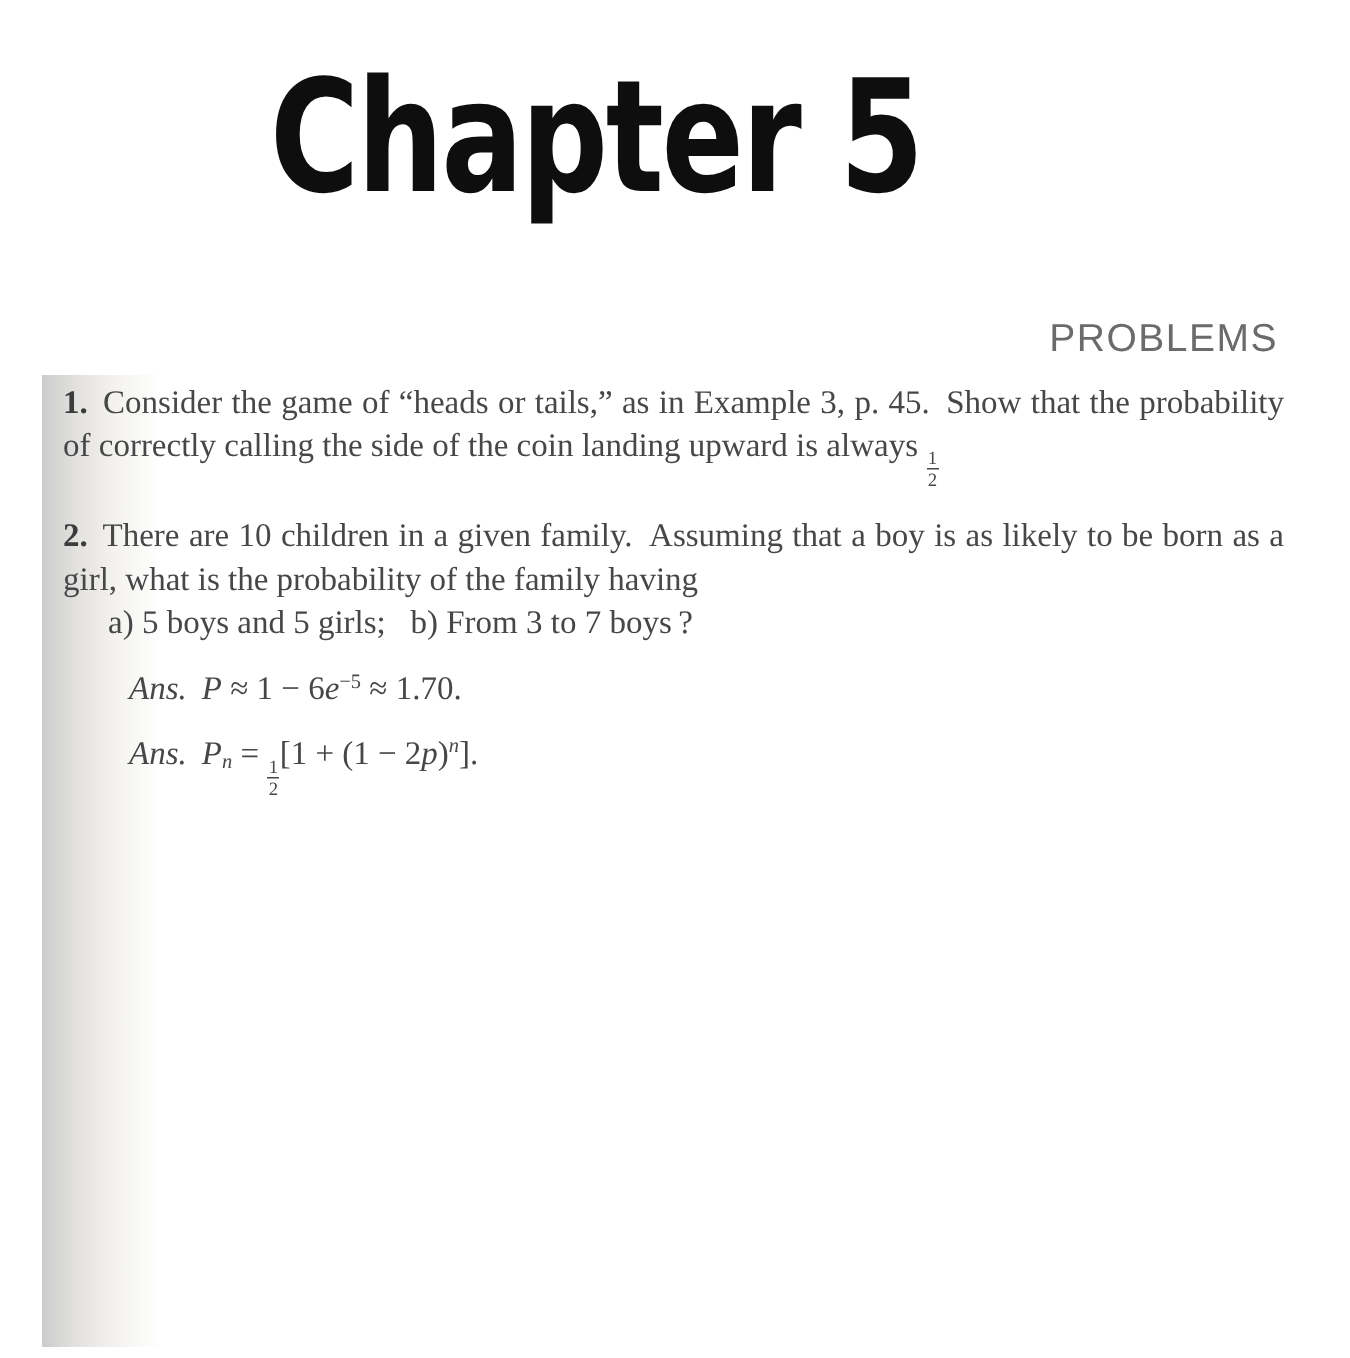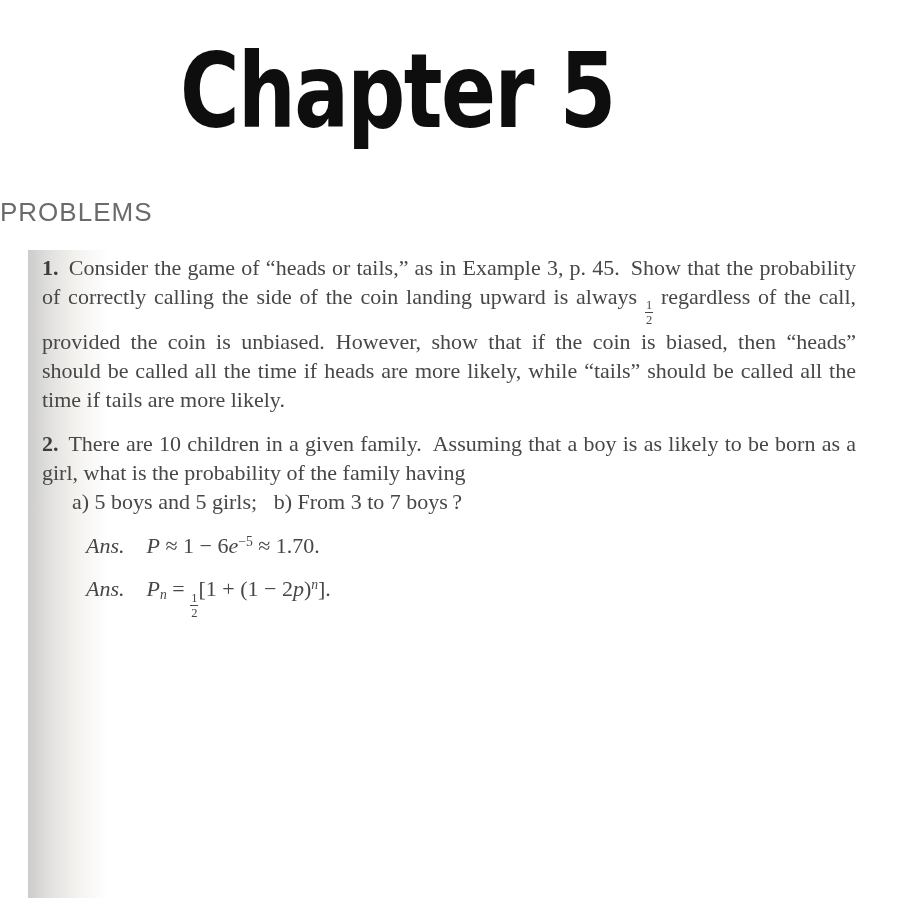--- a/index.html
+++ b/index.html
@@ -34,25 +34,25 @@
     font-size: 104px;
     line-height: 1.18;
     letter-spacing: -2px;
     color: #0e0e0e;
     transform: scaleX(0.78);
     transform-origin: 0 0;
     white-space: nowrap;
   }
   .problems-heading {
     position: absolute;
-    top: 197px;
+    top: 210px;
     left: 0;
     width: 852px;
     margin: 0;
-    text-align: left;
+    text-align: right;
     font-family: "Liberation Sans", sans-serif;
     font-size: 26px;
     font-weight: normal;
     letter-spacing: 1px;
     color: #6b6b6b;
   }
   .problems-body {
     position: absolute;
     top: 253px;
     left: 42px;
@@ -62,21 +62,21 @@
     text-align: justify;
   }
   p.problem { margin: 0 0 15px 0; }
   .pnum { font-weight: bold; color: #3c3c3c; margin-right: 4px; }
   .subitems { display: block; margin-left: 30px; text-align: left; }
   .ans {
     margin: 9px 0 14px 44px;
     text-align: left;
   }
   .ans-tall { margin: 4px 0 10px 44px; }
-  .ans-label { font-style: italic; margin-right: 22px; }
+  .ans-label { font-style: italic; margin-right: 10px; }
   .var, .it { font-style: italic; }
   sup { font-size: 0.62em; line-height: 0; vertical-align: 0.55em; }
   sub { font-size: 0.62em; line-height: 0; vertical-align: -0.2em; }
   .sfrac {
     display: inline-flex;
     flex-direction: column;
     align-items: center;
     vertical-align: -0.42em;
     font-size: 12.5px;
     line-height: 1.12;
@@ -110,21 +110,20 @@
 
   <div class="problems-body">
 
     <p class="problem">
       <b class="pnum">1.</b>
       <span>Consider the game of “heads or tails,” as in Example 3, p. 45. Show that the probability of correctly calling the side of the coin landing upward is always</span>
       <span class="sfrac">
           <span class="fn">1</span>
           <span class="fd">2</span>
         </span>
-      <span>regardless of the call, provided the coin is unbiased. However, show that if the coin is biased, then “heads” should be called all the time if heads are more likely, while “tails” should be called all the time if tails are more likely.</span>
     </p>
 
     <p class="problem">
       <b class="pnum">2.</b>
       <span>There are 10 children in a given family. Assuming that a boy is as likely to be born as a girl, what is the probability of the family having</span>
       <span class="subitems">a) 5 boys and 5 girls;  b) From 3 to 7 boys ?</span>
     </p>
 
     <div class="ans"><i class="ans-label">Ans.</i><i class="var">P</i><span> ≈ 1 − 6</span><i class="var">e</i><sup>−5</sup><span> ≈ 1.70.</span></div>
 

